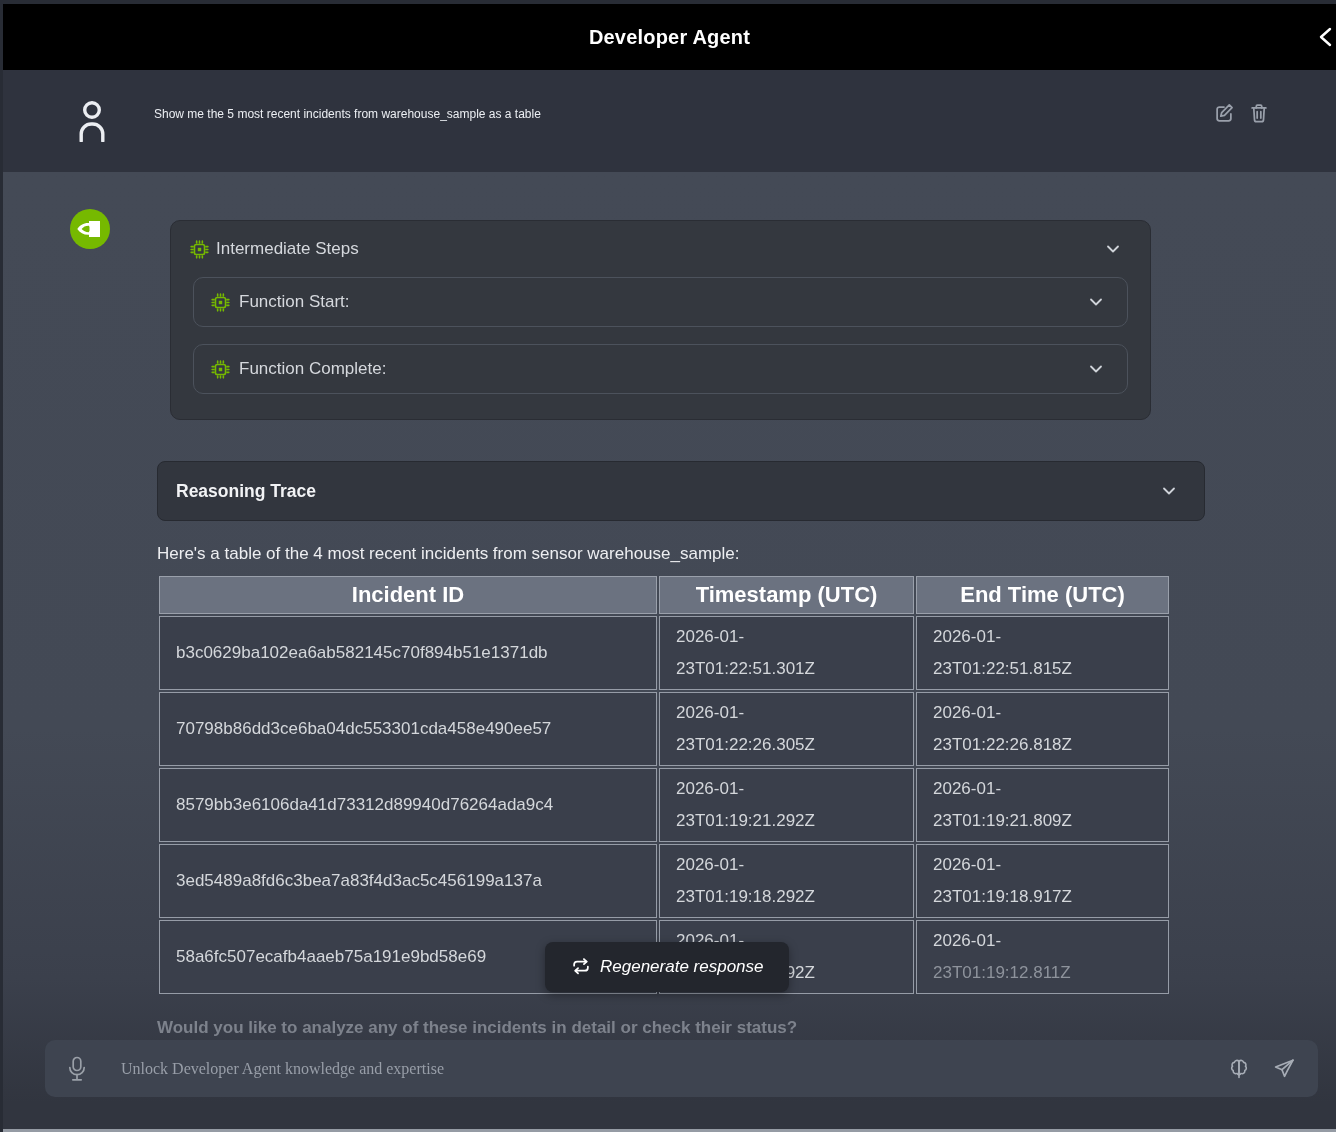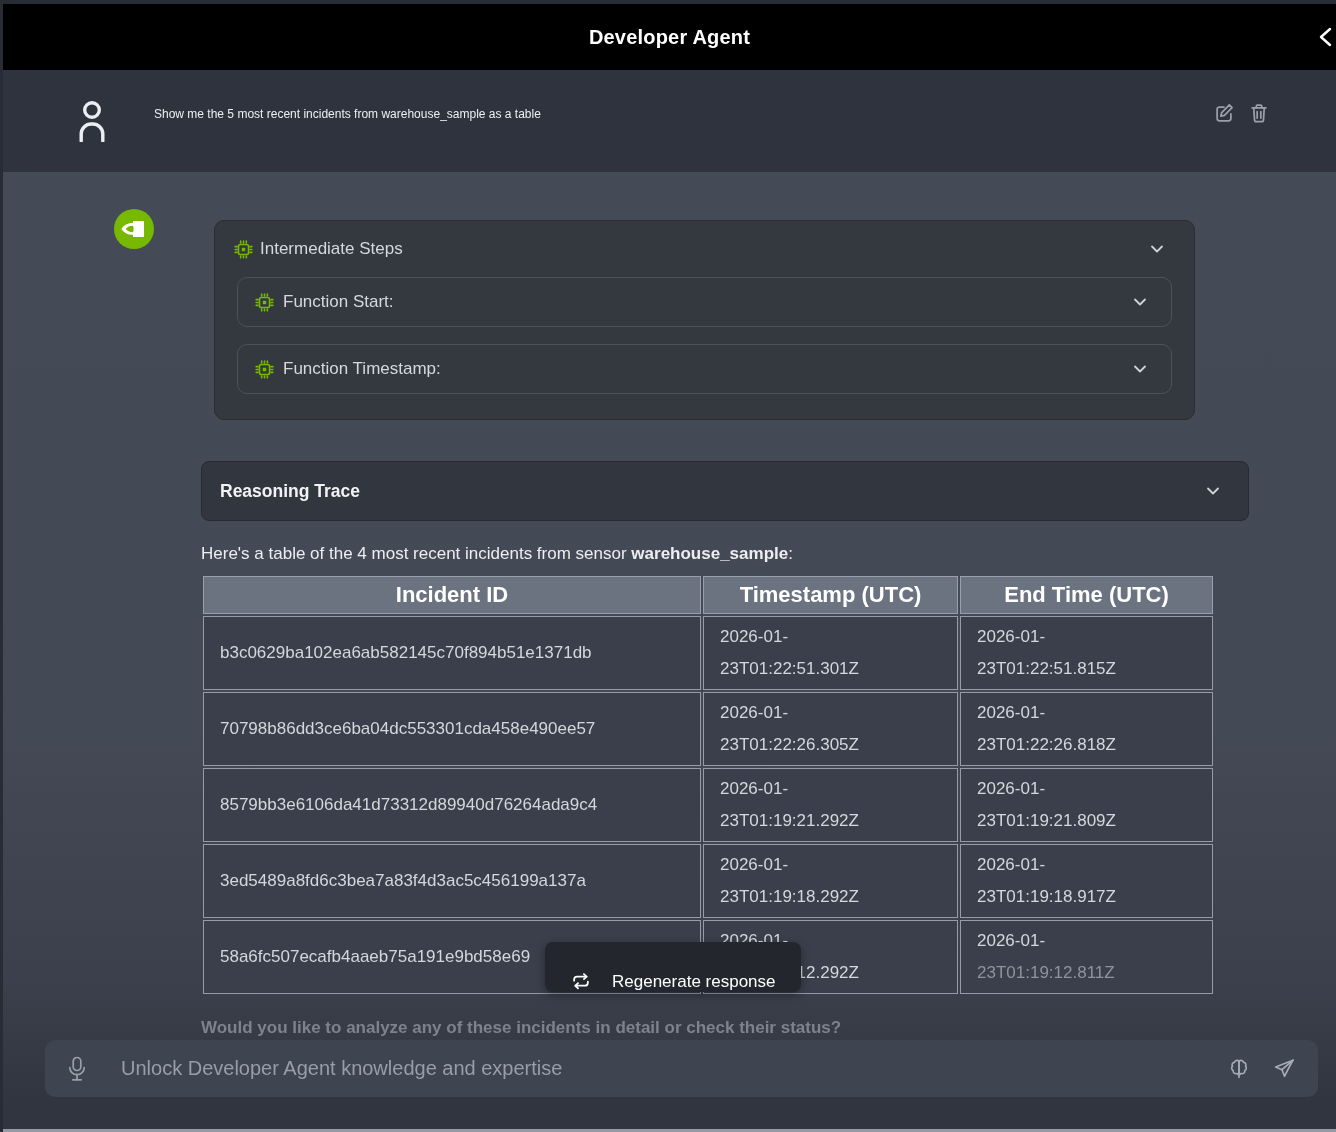--- a/index.html
+++ b/index.html
@@ -35,21 +35,20 @@
     color:#eceff3; font-size:12px;
   }
   .user-actions {
     position:absolute; right:66px; top:32px; display:flex; gap:13px;
   }
   .icon-btn { width:22px; height:22px; color:#9aa0ab; cursor:pointer; }
   
   .chat {
     flex:1 1 auto; position:relative; overflow:hidden;
     background:linear-gradient(180deg,#444a56 0%,#434955 58%,#3b404c 84%,#31353f 97%);
-    padding-left:44px;
   }
   .message { display:flex; padding:37px 0 0 67px; }
   .agent-avatar { width:40px; height:40px; flex:0 0 auto; }
   .msg-content { margin-left:47px; width:1006px; }
   
   .steps-panel {
     margin:11px 0 0 13px; width:981px; height:200px;
     background:#34383f; border:1px solid #2a2d34; border-radius:10px;
   }
   .steps-header {
@@ -67,21 +66,21 @@
   .sub-label { margin-left:9px; color:#d5d8dd; font-size:17px;text-align:center; }
   
   .reasoning-panel {
     margin-top:41px; width:1048px; height:60px;
     background:#32363e; border:1px solid #272a31; border-radius:8px;
     display:flex; align-items:center; padding:0 26px 0 18px; cursor:pointer;
   }
   .reasoning-title { color:#f2f3f5; font-size:17.5px; font-weight:700; }
   
   .intro { margin-top:23px; color:#edeef1; font-size:17px; }
-  .intro b { font-weight:700; }
+  .intro b { font-weight:400; }
   table.incidents {
     margin-top:10px; border-collapse:separate; border-spacing:2px;
     width:1006px; table-layout:fixed;
   }
   table.incidents th {
     background:#6b7280; border:1px solid #9aa0ab;
     color:#fff; font-size:22px; font-weight:700; 
     height:38px; padding:0 8px;
   }
   table.incidents td {
@@ -90,37 +89,38 @@
     padding:0 10px 0 16px; vertical-align:middle; line-height:32px;
     overflow:hidden; white-space:nowrap;
   }
   col.c1 { width:498px; } col.c2 { width:255px; } col.c3 { width:253px; }
   td .dim, td.dim { color:#8e939c; }
   .followup { margin-top:22px; color:#7d828c; font-size:17px;font-weight:bold; }
   
   .regen-btn {
     position:absolute; left:542px; top:770px; height:50px;
     background:#23262d; border:none; border-radius:8px;
-    display:flex; align-items:flex-end; gap:20px; padding:0 25px;
+    display:flex; align-items:center; gap:8px; padding:0 25px;
     color:#fff; font-size:17px; font-weight:500; cursor:pointer;
     font-family:"Liberation Sans", sans-serif;
     box-shadow:0 3px 10px rgba(0,0,0,.35);
+    font-style:italic;
   }
   .regen-icon { width:22px; height:20px; color:#fff; }
   
   .composer {
     position:absolute; left:42px; right:18px; bottom:35px; height:57px;
     background:#3e4450; border-radius:10px;
     display:flex; align-items:center; padding:0 22px;
   }
   .mic-icon { width:20px; height:26px; color:#9aa0a8; cursor:pointer; flex:0 0 auto; }
   .composer input {
     flex:1; background:transparent; border:none; outline:none;
-    margin-left:34px; color:#e8eaee; font-size:20px;
-    font-family:Liberation Sans, sans-serif;
+    margin-left:34px; color:#e8eaee; font-size:16px;
+    font-family:Liberation Serif, serif;
   }
   .composer input::placeholder { color:#989ea8; opacity:1; }
   .composer-actions { display:flex; align-items:center; gap:21px; }
   .brain-icon, .send-icon { width:24px; height:24px; color:#a7adb6; cursor:pointer; }
   .bottom-edge {
     position:absolute; left:0; right:0; bottom:0; height:3px; background:#959ba4;
   }
 </style>
 </head>
 <body>
@@ -208,21 +208,21 @@
             </span>
           </div>
           <div class="sub-panel">
             <span class="chip-icon">
               <svg viewBox="0 0 20 20" fill="none" stroke="currentColor" stroke-width="1.7" stroke-linecap="round">
                 <rect x="4.7" y="4.7" width="10.6" height="10.6" rx="2"></rect>
                 <rect x="8.2" y="8.2" width="3.6" height="3.6" fill="currentColor" stroke="none"></rect>
                 <path d="M7 1.2v2 M10 1.2v2 M13 1.2v2 M7 16.8v2 M10 16.8v2 M13 16.8v2 M1.2 7h2 M1.2 10h2 M1.2 13h2 M16.8 7h2 M16.8 10h2 M16.8 13h2"></path>
               </svg>
             </span>
-            <span class="sub-label">Function Timestamp:</span>
+            <span class="sub-label">Function Complete:</span>
             <span class="spacer"></span>
             <span class="chevron">
               <svg viewBox="0 0 18 18" fill="none" stroke="currentColor" stroke-width="1.8" stroke-linecap="round" stroke-linejoin="round">
                   <path d="M4 6.5 l5 5 5-5"></path>
                 </svg>
             </span>
           </div>
         </div>
 
         <div class="reasoning-panel">

